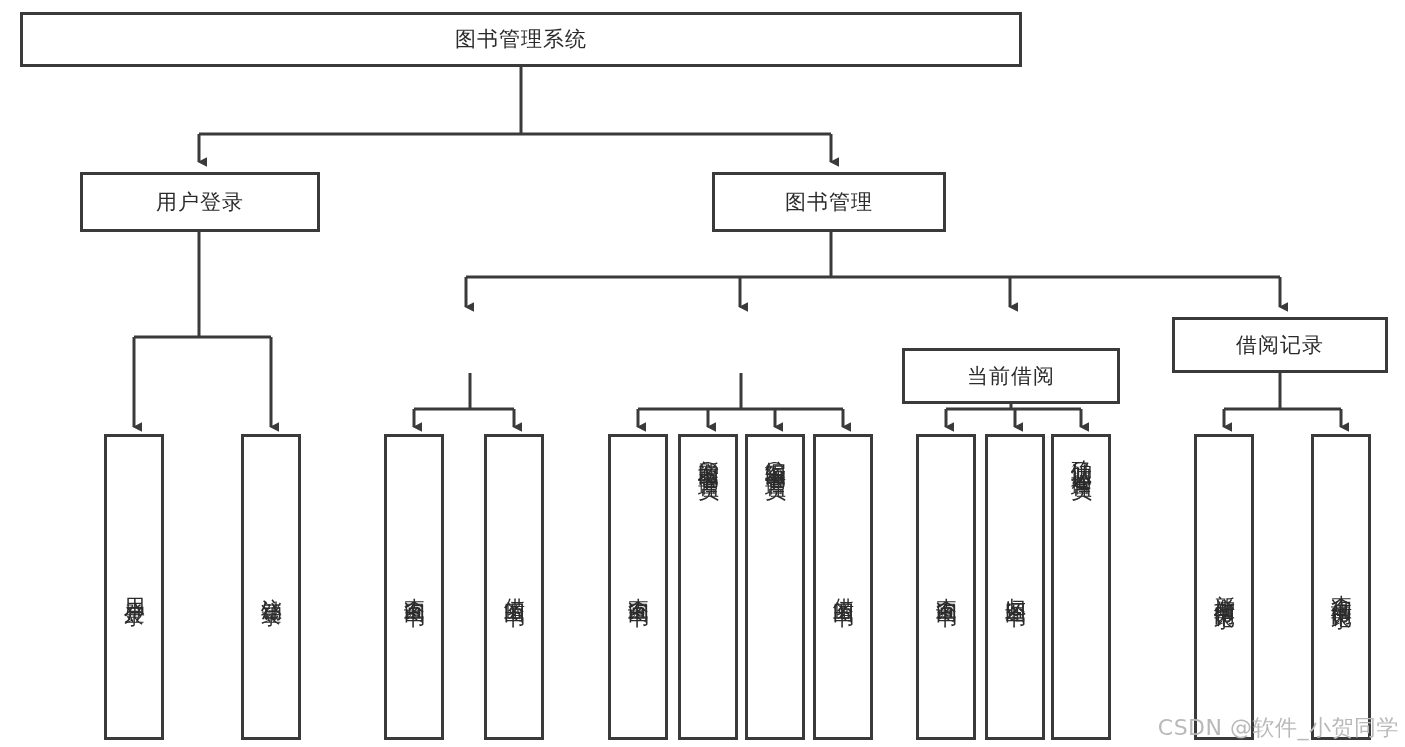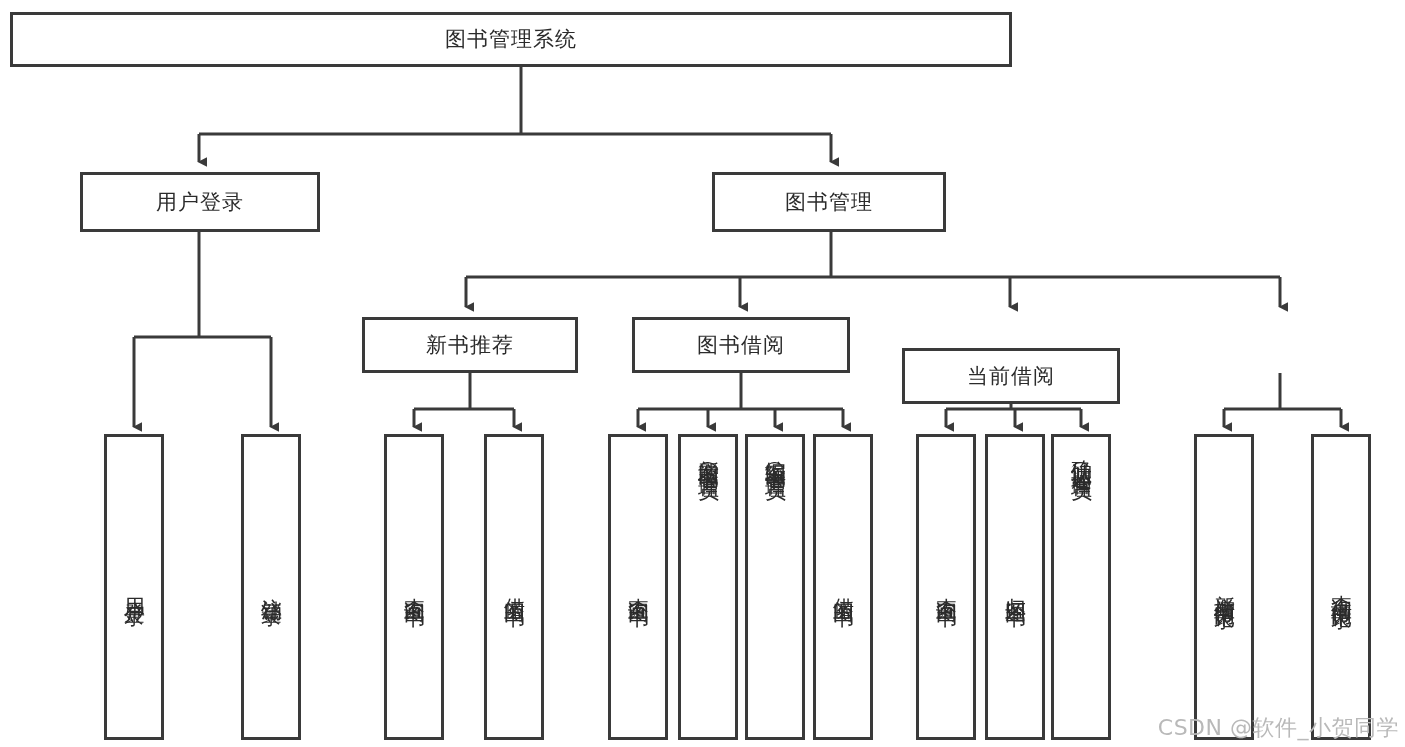--- a/index.html
+++ b/index.html
@@ -77,39 +77,36 @@
       <path d="M1015,409 L1015,427" marker-end="url(#arrow)"></path>
       <path d="M1081,409 L1081,427" marker-end="url(#arrow)"></path>
 
       <path d="M1280,373 L1280,409"></path>
       <path d="M1224,409 L1341,409"></path>
       <path d="M1224,409 L1224,427" marker-end="url(#arrow)"></path>
       <path d="M1341,409 L1341,427" marker-end="url(#arrow)"></path>
     </g>
   </svg>
 
-  <div class="node root" style="left:10px;top:12px;width:1002px;height:55px;text-align:center;">
+  <div class="node root" style="left:20px;top:12px;width:1002px;height:55px;text-align:center;">
     <span class="lbl">图书管理系统</span>
   </div>
 
   <div class="node" style="left:80px;top:172px;width:240px;height:60px;">
     <span class="lbl">用户登录</span>
   </div>
   <div class="node" style="left:712px;top:172px;width:234px;height:60px;">
     <span class="lbl">图书管理</span>
   </div>
 
-  <div class="node" style="left:362px;top:317px;width:216px;height:56px;">
-    <span class="lbl">新书推荐</span>
-  </div>
-  <div class="node" style="left:632px;top:317px;width:218px;height:56px;">
-    <span class="lbl">图书借阅</span>
-  </div>
   <div class="node" style="left:902px;top:317px;width:218px;height:56px;margin-top:31px;">
     <span class="lbl">当前借阅</span>
+  </div>
+  <div class="node" style="left:1172px;top:317px;width:216px;height:56px;">
+    <span class="lbl">借阅记录</span>
   </div>
 
   <div class="leaf center" style="left:104px;top:434px;width:60px;height:306px;">
     <span class="vlbl">用户登录</span>
   </div>
   <div class="leaf center" style="left:241px;top:434px;width:60px;height:306px;">
     <span class="vlbl">注销登录</span>
   </div>
 
   <div class="leaf center" style="left:384px;top:434px;width:60px;height:306px;">

